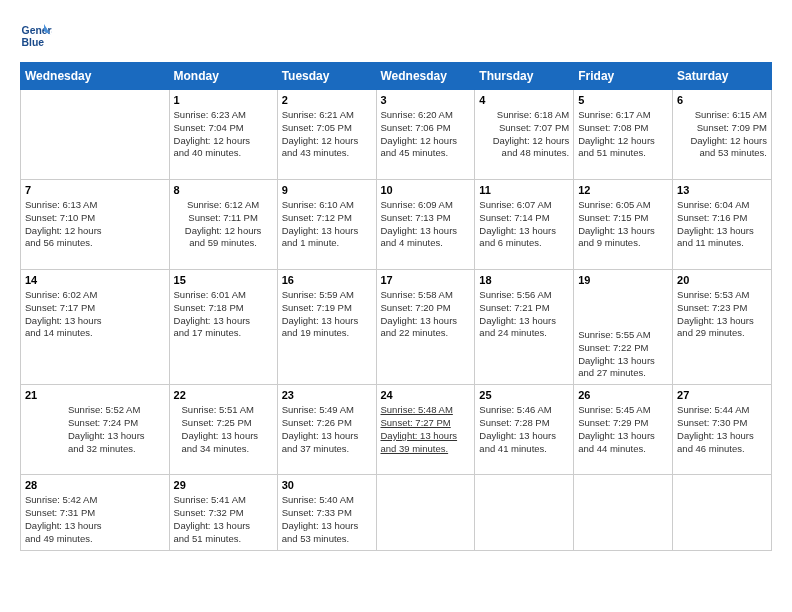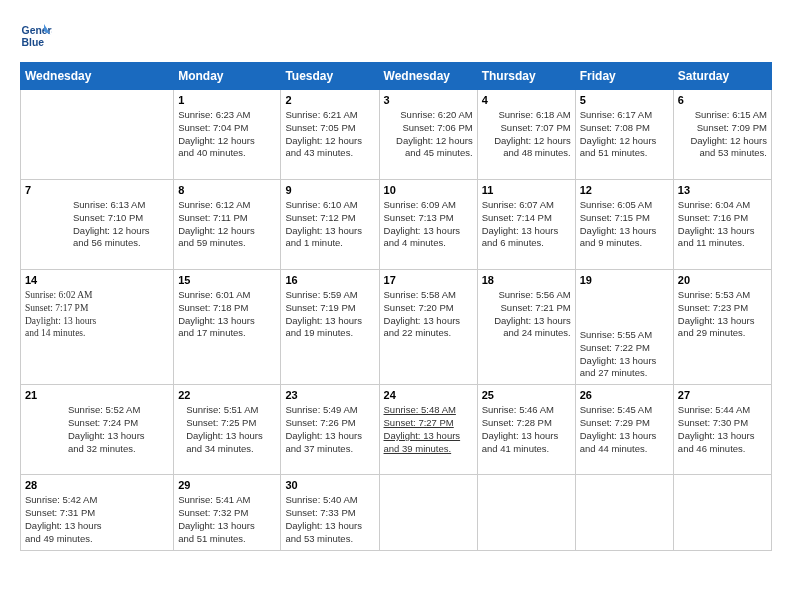--- a/index.html
+++ b/index.html
@@ -124,21 +124,21 @@
         </td>
         <td>
           <div class="day-number">2</div>
           <div class="day-info" style="white-space: pre-line;">Sunrise: 6:21 AM
 Sunset: 7:05 PM
 Daylight: 12 hours
 and 43 minutes.</div>
         </td>
         <td>
           <div class="day-number">3</div>
-          <div class="day-info" style="white-space: pre-line; text-align: right;">Sunrise: 6:20 AM
+          <div class="day-info" style="white-space: pre-line;">Sunrise: 6:20 AM
 Sunset: 7:06 PM
 Daylight: 12 hours
 and 45 minutes.</div>
         </td>
         <td>
           <div class="day-number">4</div>
           <div class="day-info" style="white-space: pre-line; text-align: right;">Sunrise: 6:18 AM
 Sunset: 7:07 PM
 Daylight: 12 hours
 and 48 minutes.</div>
@@ -154,28 +154,28 @@
           <div class="day-number">6</div>
           <div class="day-info" style="white-space: pre-line; text-align: right;">Sunrise: 6:15 AM
 Sunset: 7:09 PM
 Daylight: 12 hours
 and 53 minutes.</div>
         </td>
       </tr>
       <tr>
         <td>
           <div class="day-number">7</div>
-          <div class="day-info" style="white-space: pre-line; margin-left: 48px;">Sunrise: 6:13 AM
+          <div class="day-info" style="white-space: pre-line;">Sunrise: 6:13 AM
 Sunset: 7:10 PM
 Daylight: 12 hours
 and 56 minutes.</div>
         </td>
         <td>
           <div class="day-number">8</div>
-          <div class="day-info" style="white-space: pre-line;">Sunrise: 6:12 AM
+          <div class="day-info" style="white-space: pre-line; text-align: center;">Sunrise: 6:12 AM
 Sunset: 7:11 PM
 Daylight: 12 hours
 and 59 minutes.</div>
         </td>
         <td>
           <div class="day-number">9</div>
           <div class="day-info" style="white-space: pre-line;">Sunrise: 6:10 AM
 Sunset: 7:12 PM
 Daylight: 13 hours
 and 1 minute.</div>
@@ -205,21 +205,21 @@
           <div class="day-number">13</div>
           <div class="day-info" style="white-space: pre-line;">Sunrise: 6:04 AM
 Sunset: 7:16 PM
 Daylight: 13 hours
 and 11 minutes.</div>
         </td>
       </tr>
       <tr>
         <td>
           <div class="day-number">14</div>
-          <div class="day-info" style="white-space: pre-line; font-family: Liberation Serif, serif;">Sunrise: 6:02 AM
+          <div class="day-info" style="white-space: pre-line;">Sunrise: 6:02 AM
 Sunset: 7:17 PM
 Daylight: 13 hours
 and 14 minutes.</div>
         </td>
         <td>
           <div class="day-number">15</div>
           <div class="day-info" style="white-space: pre-line;">Sunrise: 6:01 AM
 Sunset: 7:18 PM
 Daylight: 13 hours
 and 17 minutes.</div>
@@ -233,21 +233,21 @@
         </td>
         <td>
           <div class="day-number">17</div>
           <div class="day-info" style="white-space: pre-line;">Sunrise: 5:58 AM
 Sunset: 7:20 PM
 Daylight: 13 hours
 and 22 minutes.</div>
         </td>
         <td>
           <div class="day-number">18</div>
-          <div class="day-info" style="white-space: pre-line; text-align: right;">Sunrise: 5:56 AM
+          <div class="day-info" style="white-space: pre-line;">Sunrise: 5:56 AM
 Sunset: 7:21 PM
 Daylight: 13 hours
 and 24 minutes.</div>
         </td>
         <td>
           <div class="day-number">19</div>
           <div class="day-info" style="white-space: pre-line; margin-top: 43px;">Sunrise: 5:55 AM
 Sunset: 7:22 PM
 Daylight: 13 hours
 and 27 minutes.</div>

